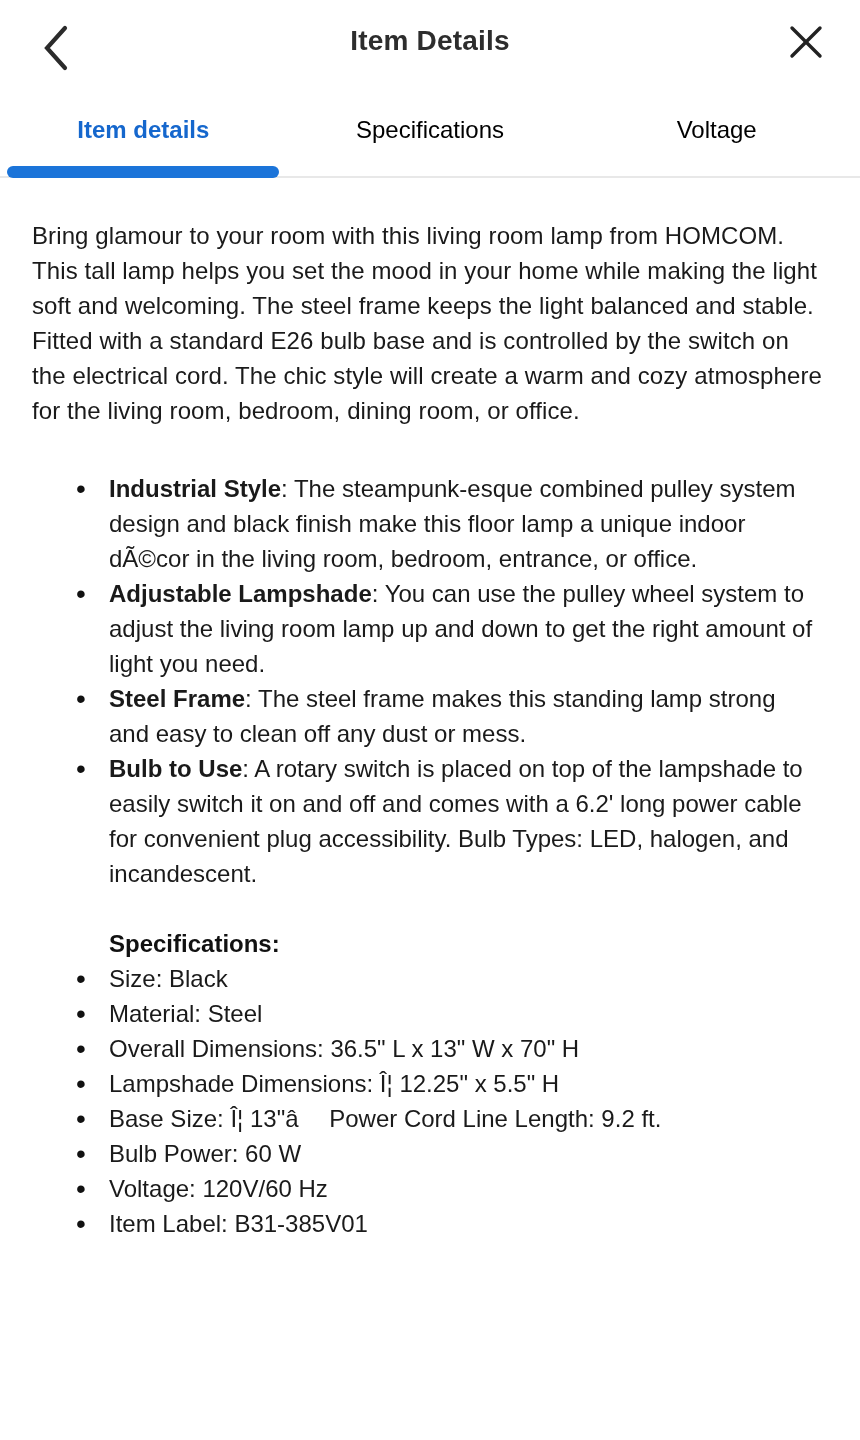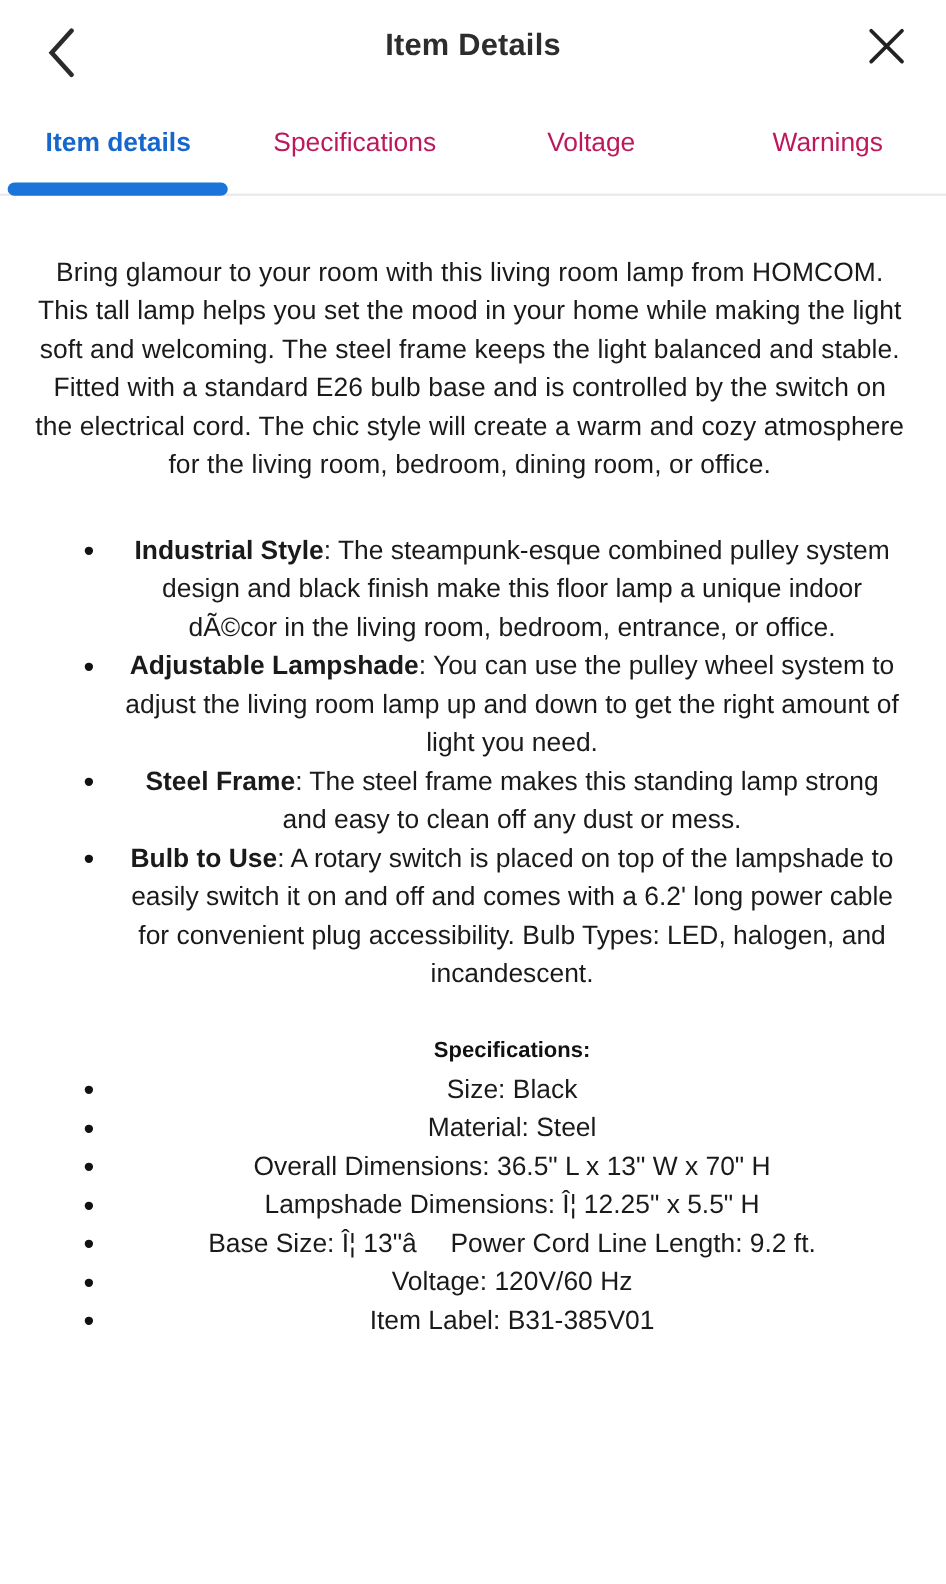--- a/index.html
+++ b/index.html
@@ -52,45 +52,44 @@
   }
   .tab {
     flex: 1 1 0;
     position: relative;
     display: flex;
     justify-content: center;
     align-items: flex-start;
     padding-top: 14px;
     font-size: 24px;
     line-height: 32px;
-    color: #be185d;
+    color: #000000;
     font-weight: 400;
     background: none; border: none;
     cursor: pointer;
     font-family: "Liberation Sans", sans-serif;
   }
   .tab.active {
     color: #1567cd;
     font-weight: 700;
   }
   .tab-indicator {
     position: absolute;
     left: 7px; right: 8px; bottom: -2px;
     height: 12px;
     border-radius: 8px;
     background: #1b74d9;
   }
 
   
   .content {
-    padding: 52px 38px 40px 32px;
+    padding: 40px 38px 40px 32px;
     color: #1a1a1a;
     font-size: 24px;
     line-height: 35px;
-    text-align: center;
   }
   .description { letter-spacing: 0.1px; }
 
   ul.bullet-list { list-style: none; }
   ul.features { margin-top: 43px; }
   ul.bullet-list li {
     position: relative;
     padding-left: 77px;
   }
   ul.bullet-list li::before {
@@ -100,21 +99,21 @@
     top: 0;
     font-size: 28px;
     line-height: 35px;
     color: #111111;
   }
   ul.features li b { font-weight: 700; }
 
   .spec-heading {
     margin: 35px 0 0 77px;
     font-weight: 700;
-    font-size: 20px;
+    font-size: 24px;
     line-height: 35px;
     color: #111111;
   }
 </style>
 </head>
 <body>
 
 <div class="header">
   <button class="back-btn">
     <span style="display:flex;">
@@ -138,23 +137,20 @@
   <button class="tab active">
     <span>Item details</span>
     <span class="tab-indicator"></span>
   </button>
   <button class="tab">
     <span>Specifications</span>
   </button>
   <button class="tab">
     <span>Voltage</span>
   </button>
-  <button class="tab">
-    <span>Warnings</span>
-  </button>
 </div>
 
 <div class="content">
 
   <p class="description">Bring glamour to your room with this living room lamp from HOMCOM. This tall lamp helps you set the mood in your home while making the light soft and welcoming. The steel frame keeps the light balanced and stable. Fitted with a standard E26 bulb base and is controlled by the switch on the electrical cord. The chic style will create a warm and cozy atmosphere for the living room, bedroom, dining room, or office.</p>
 
   <ul class="bullet-list features">
     <li>
       <b>Industrial Style</b><span>: The steampunk-esque combined pulley system design and black finish make this floor lamp a unique indoor dÃ©cor in the living room, bedroom, entrance, or office.</span>
     </li>
@@ -170,17 +166,18 @@
   </ul>
 
   <div class="spec-heading">Specifications:</div>
 
   <ul class="bullet-list specs">
     <li>Size: Black</li>
     <li>Material: Steel</li>
     <li>Overall Dimensions: 36.5" L x 13" W x 70" H</li>
     <li>Lampshade Dimensions: Î¦ 12.25" x 5.5" H</li>
     <li>Base Size: Î¦ 13"â  Power Cord Line Length: 9.2 ft.</li>
+    <li>Bulb Power: 60 W</li>
     <li>Voltage: 120V/60 Hz</li>
     <li>Item Label: B31-385V01</li>
   </ul>
 
 </div>
 
 </body></html>

